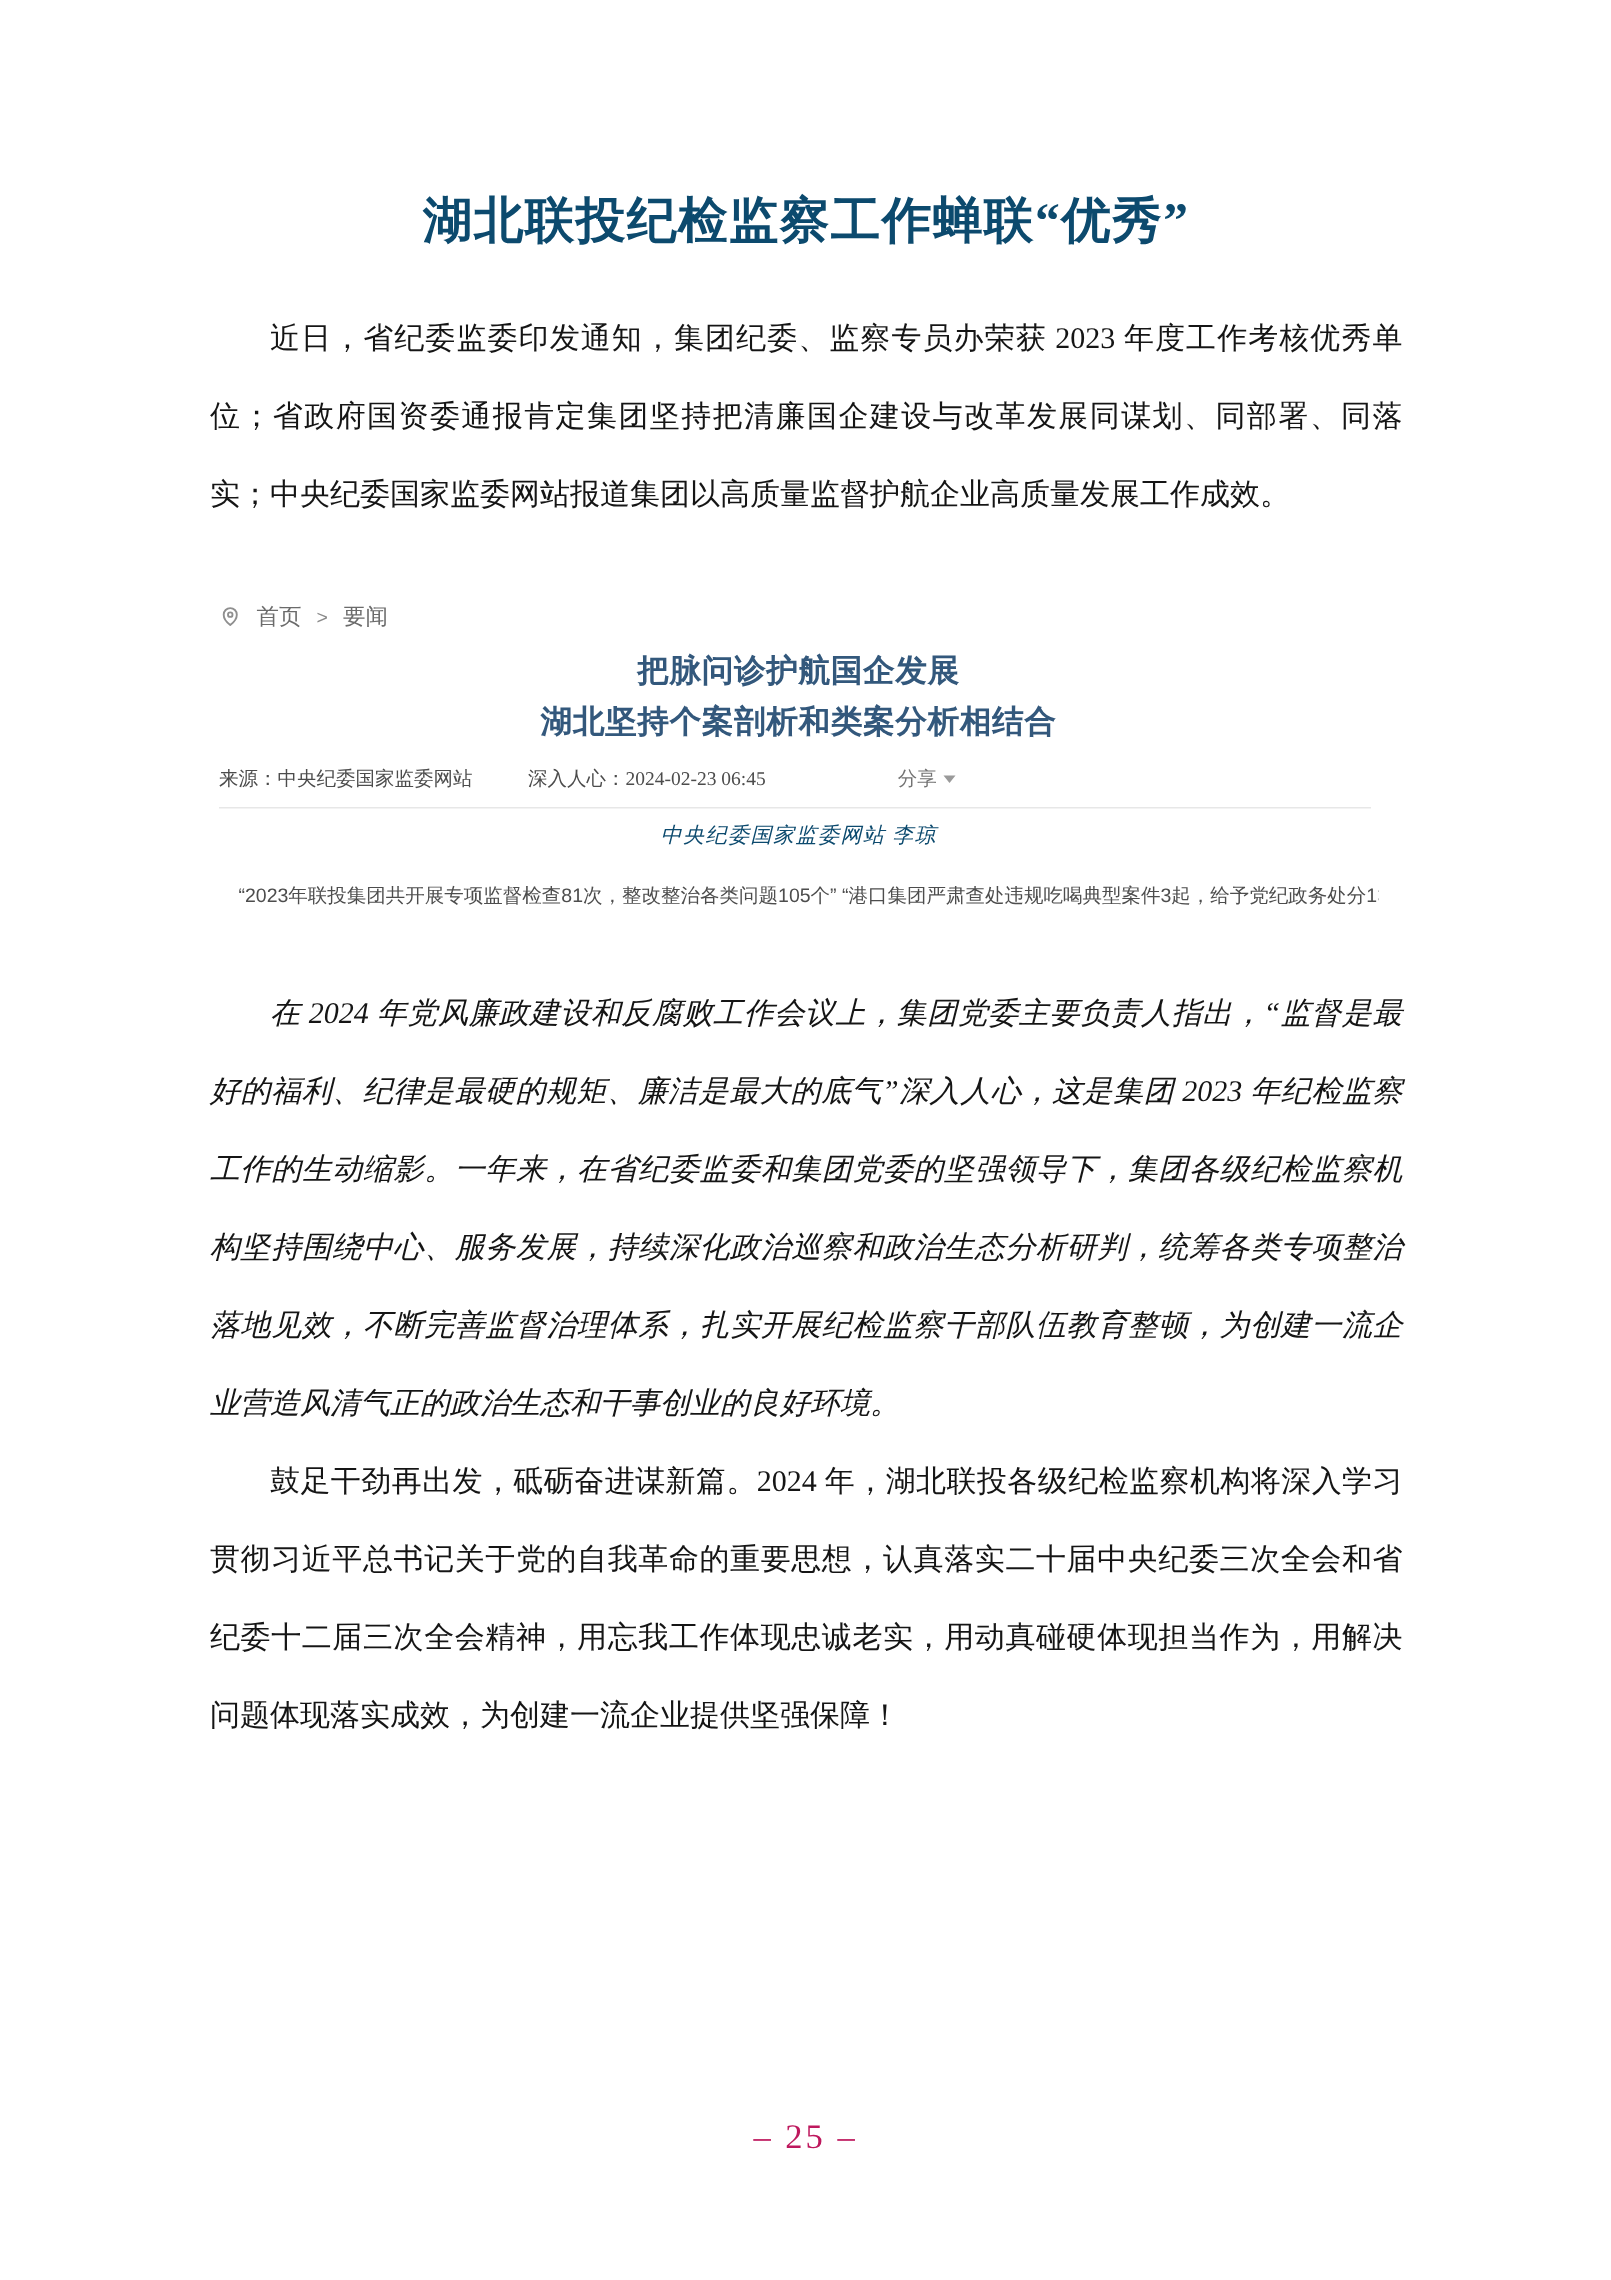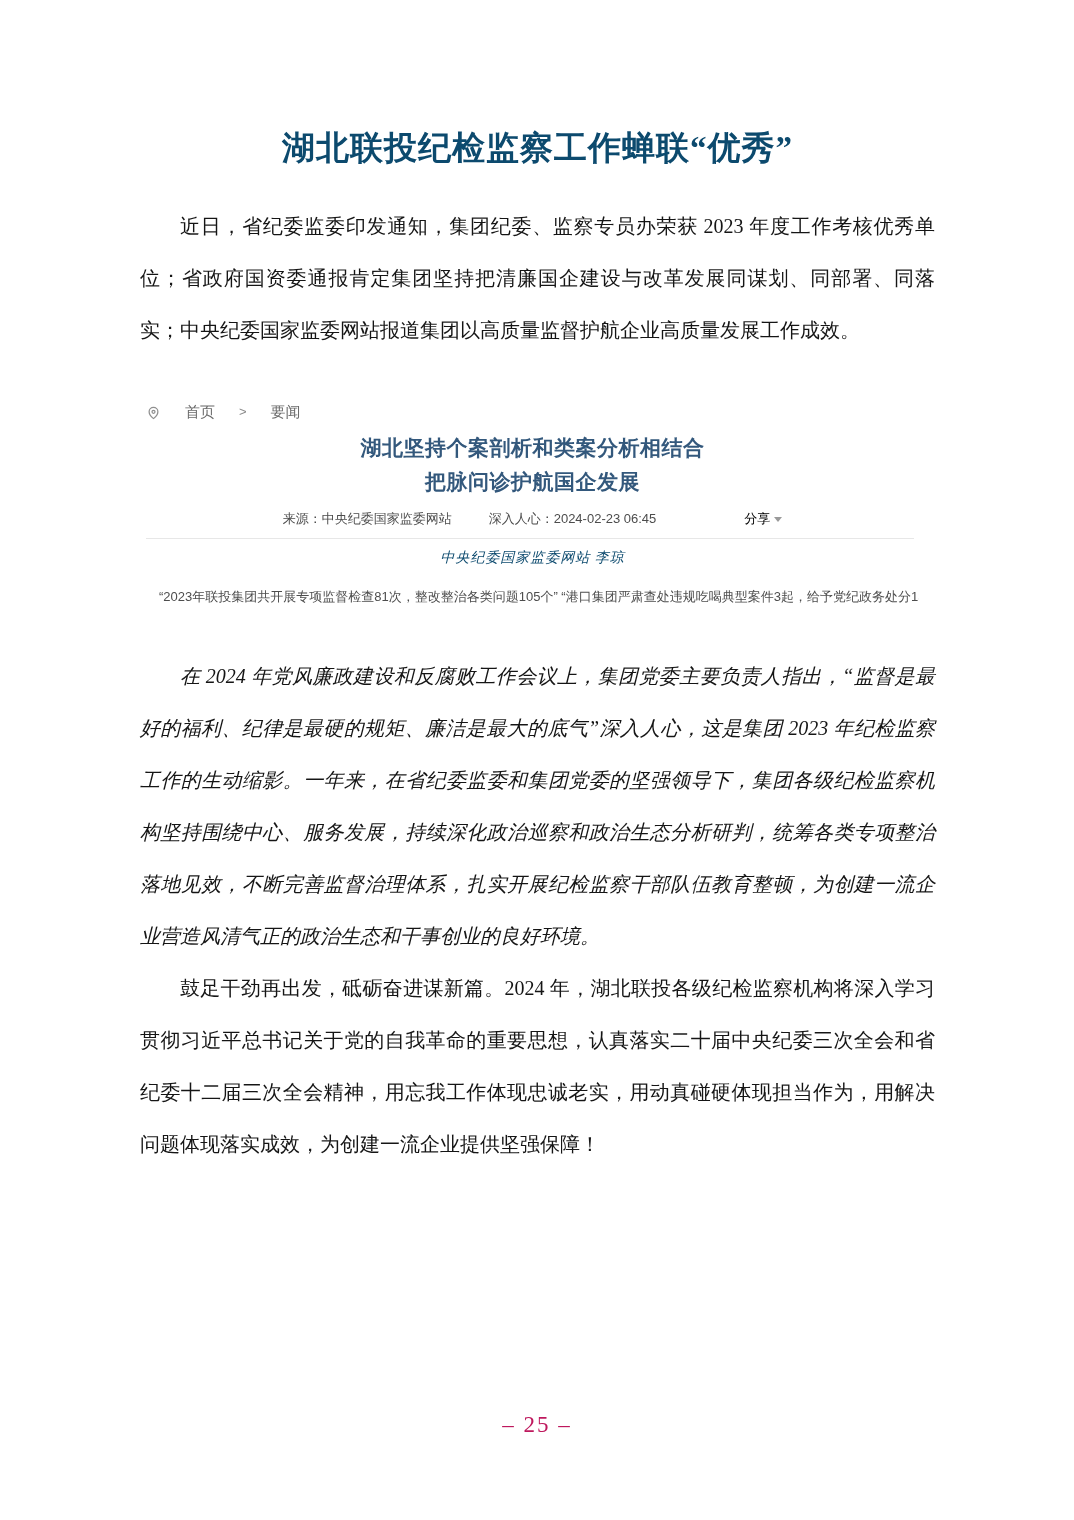--- a/index.html
+++ b/index.html
@@ -35,55 +35,55 @@
     color: #151515;
   }
   
   .webshot {
     margin: 14px 16px 0 6px;
     padding: 0;
     font-family: "Liberation Sans", "DejaVu Sans", sans-serif;
   }
   .crumb-row {
     display: flex;
-    align-items: flex-end;
-    gap: 24px;
+    align-items: flex-start;
+    gap: 10px;
     font-size: 15px;
     color: #6b6b6b;
     line-height: 20px;
     margin-top: 46px;
   }
   .crumb-row .sep { color: #8a8a8a; font-size: 13px; }
   .pin { display: inline-flex; align-items: center; }
   .art-title {
     text-align: center;
     color: #33587c;
     font-weight: bold;
     font-size: 21px;
     line-height: 34px;
     margin-top: 9px;
     letter-spacing: 0.5px;
   }
   .meta {
     display: flex;
-    justify-content: center;
     align-items: center;
     margin-top: 11px;
     font-size: 13px;
     color: #4c4c4c;
     line-height: 18px;
+    font-family: Liberation Serif, serif;
   }
   .meta .pub { margin-left: 37px; }
   .meta .share {
     margin-left: 88px;
     display: inline-flex;
     align-items: center;
     gap: 4px;
     cursor: pointer;
-    color: #000000;
+    color: #737373;
   }
   .caret {
     width: 0; height: 0;
     border-left: 4px solid transparent;
     border-right: 4px solid transparent;
     border-top: 5px solid #9a9a9a;
     display: inline-block;
   }
   .divider {
     border: none;
@@ -139,22 +139,22 @@
           <path d="M12 21s-7-5.3-7-11a7 7 0 1 1 14 0c0 5.7-7 11-7 11z"></path>
           <circle cx="12" cy="10" r="2.4"></circle>
         </svg>
       </span>
       <span>首页</span>
       <span class="sep">&gt;</span>
       <span>要闻</span>
     </div>
 
     <div class="art-title">
+      <div>把脉问诊护航国企发展</div>
       <div>湖北坚持个案剖析和类案分析相结合</div>
-      <div>把脉问诊护航国企发展</div>
     </div>
 
     <div class="meta">
       <span class="src"><span>来源：</span><span>中央纪委国家监委网站</span></span>
       <span class="pub"><span>深入人心：</span><span>2024-02-23 06:45</span></span>
       <span class="share">
         <span>分享</span>
         <span class="caret"></span>
       </span>
     </div>

